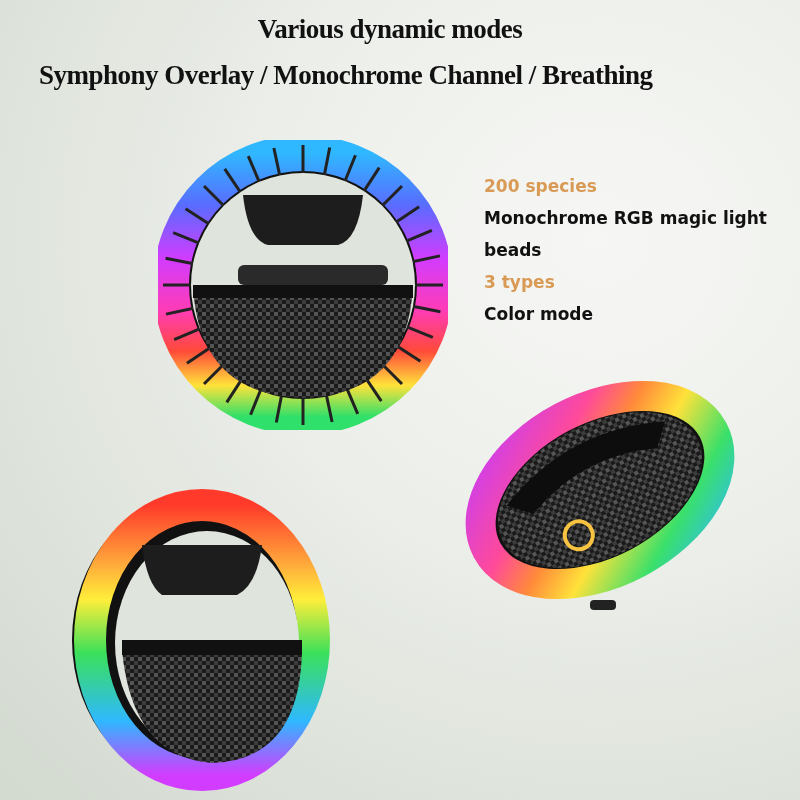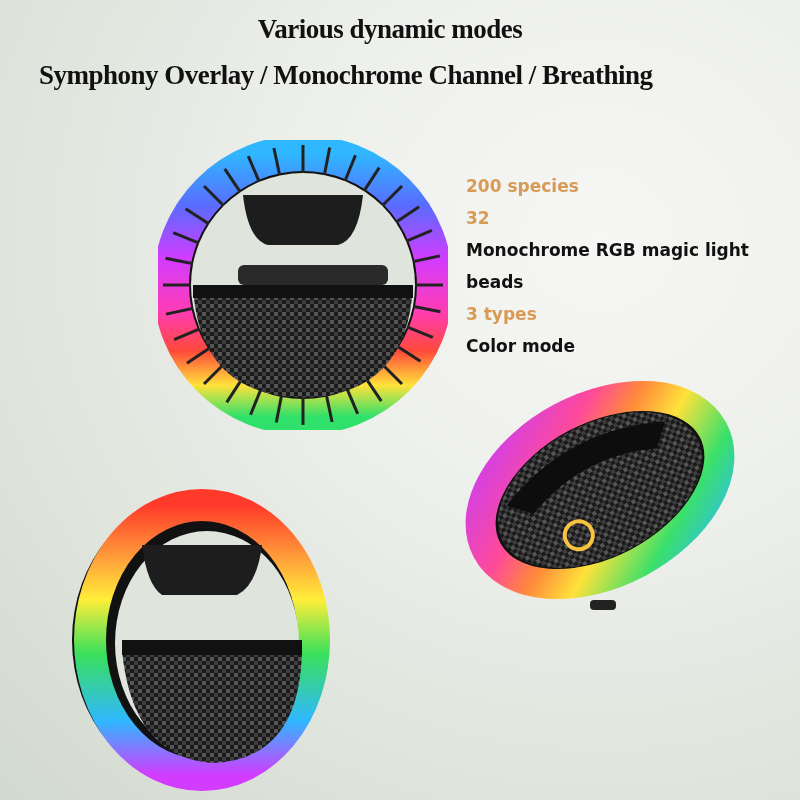--- a/index.html
+++ b/index.html
@@ -3,35 +3,34 @@
 <meta charset="utf-8">
 <style>
   html,body{margin:0;padding:0;}
   body{width:800px;height:800px;overflow:hidden;position:relative;
     background: radial-gradient(ellipse at 75% 30%, #f6f7f4 0%, #eef0ec 35%, #dfe4dc 70%, #d2d9cf 100%);
     font-family:"DejaVu Sans", sans-serif;}
   .title{position:absolute;left:0;width:780px;text-align:center;font-weight:bold;color:#111;
     font-family:Liberation Serif, serif; letter-spacing:-0.5px;}
   #t1{top:14px;font-size:27px;}
   #t2{top:60px;font-size:27px;left:20px;width:auto;text-align:left;margin-left:19px;}
-  .spec{position:absolute;left:466px;font-weight:bold;font-size:17px;line-height:32px;}
+  .spec{position:absolute;left:484px;font-weight:bold;font-size:17px;line-height:32px;}
   .spec .hl{color:#d99a55;}
   .spec .bk{color:#111;}
   .device{position:absolute;}
   svg{display:block;}
 </style>
 </head>
 <body>
 
 <div id="t1" class="title">Various dynamic modes</div>
 <div id="t2" class="title">Symphony Overlay / Monochrome Channel / Breathing</div>
 
 <div class="spec" style="top:170px;">
   <div class="hl">200 species</div>
-  <div class="hl">32</div>
   <div class="bk">Monochrome RGB magic light beads</div>
   <div class="hl">3 types</div>
   <div class="bk">Color mode</div>
 </div>
 
 <div class="device" style="left:158px;top:140px;">
   <svg width="290" height="290" viewBox="0 0 290 290">
     <defs>
       <linearGradient id="g1" x1="0" y1="0" x2="0" y2="1">
         <stop offset="0" stop-color="#2fb8ff"></stop>

